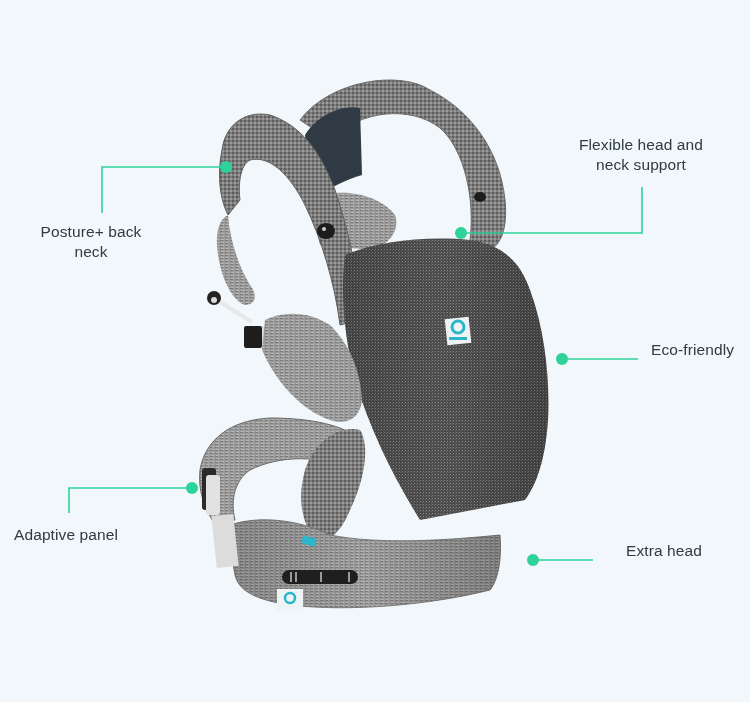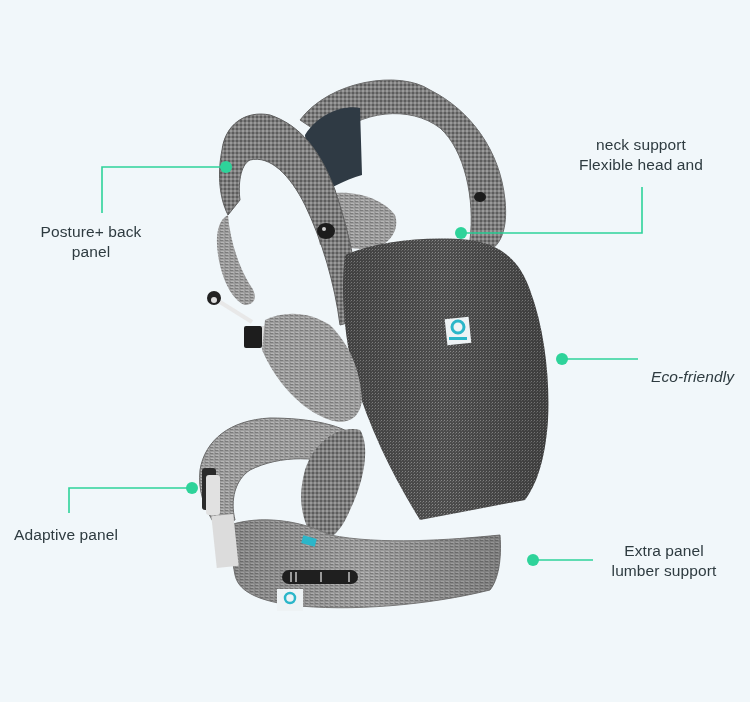--- a/index.html
+++ b/index.html
@@ -148,34 +148,33 @@
       <circle cx="226" cy="167" r="6"></circle>
       <circle cx="461" cy="233" r="6"></circle>
       <circle cx="562" cy="359" r="6"></circle>
       <circle cx="192" cy="488" r="6"></circle>
       <circle cx="533" cy="560" r="6"></circle>
     </g>
   </svg>
 
   <div class="label" style="left:22px; top:222px; width:138px;">
     <span>Posture+ back</span>
-    <span>panel</span>
+    <span>neck</span>
   </div>
 
   <div class="label" style="left:566px; top:135px; width:150px;">
+    <span>Flexible head and</span>
     <span>neck support</span>
-    <span>Flexible head and</span>
   </div>
 
-  <div class="label left-align" style="left:651px; top:367px;font-style:italic;">
+  <div class="label left-align" style="left:651px; top:340px;">
     <span>Eco-friendly</span>
   </div>
 
   <div class="label left-align" style="left:14px; top:525px;">
     <span>Adaptive panel</span>
   </div>
 
   <div class="label" style="left:600px; top:541px; width:128px;">
-    <span>Extra panel</span>
-    <span>lumber support</span>
+    <span>Extra head</span>
   </div>
 
 </div>
 
 </body></html>

